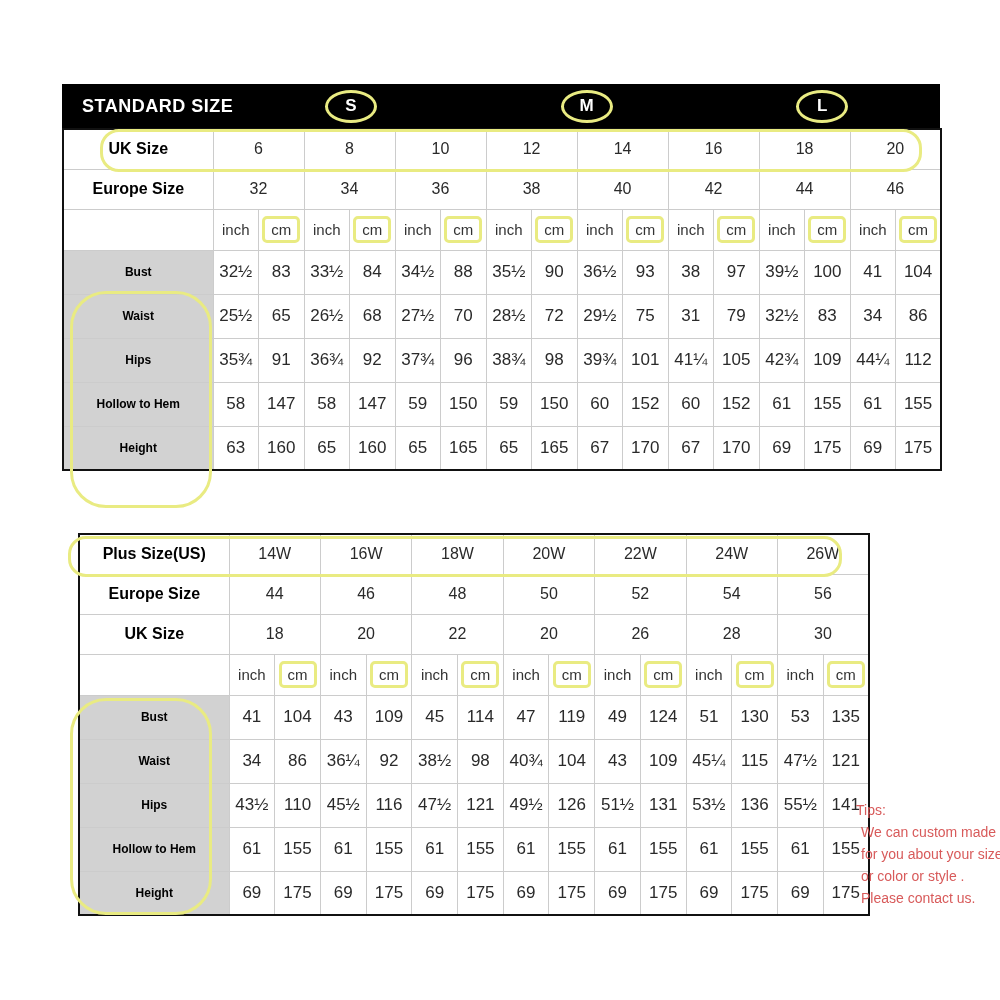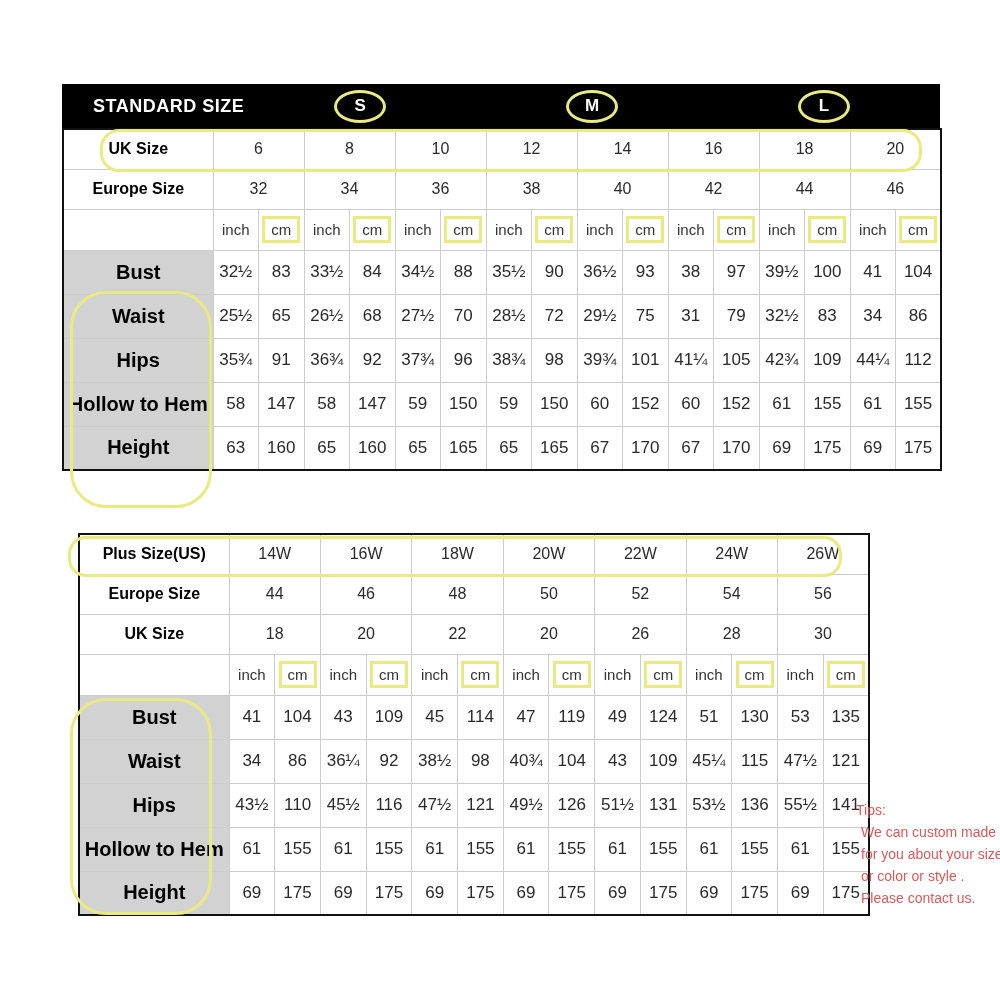--- a/index.html
+++ b/index.html
@@ -9,43 +9,43 @@
     --grid:#cccccc;
     --dark:#111111;
   }
   html,body{margin:0;padding:0;background:#fff;}
   .page{position:relative;width:1000px;height:1000px;background:#fff;overflow:hidden;
         font-family:"Liberation Sans",sans-serif;color:#222;}
 
   
   .std-header{position:absolute;left:62px;top:84px;width:878px;height:44px;background:#000;
               color:#fff;display:flex;align-items:center;box-sizing:border-box;}
-  .std-title{flex:0 0 150px;font-weight:bold;font-size:18px;padding-left:31px;letter-spacing:.5px;white-space:nowrap;}
+  .std-title{flex:0 0 150px;font-weight:bold;font-size:18px;padding-left:20px;letter-spacing:.5px;white-space:nowrap;}
   .badge-groups{flex:1;display:flex;height:100%;}
   .badge-group{flex:1;display:flex;align-items:center;justify-content:center;}
   .size-ellipse{width:52px;height:33px;border:3px solid var(--yellow);border-radius:50%;
                 display:flex;align-items:center;justify-content:center;
                 font-weight:bold;font-size:17px;color:#fff;box-sizing:border-box;}
 
   
   .size-table{position:absolute;border-collapse:collapse;table-layout:fixed;background:#fff;
               border:2px solid var(--dark);}
   .size-table th,.size-table td{border:1px solid var(--grid);text-align:center;padding:0;
               overflow:hidden;white-space:nowrap;}
   .std-table{left:62px;top:128px;width:878px;}
   .plus-table{left:78px;top:533px;width:790px;}
   tr.size-row{height:40px;}
   tr.size-row td{font-size:16px;color:#2a2a2a;}
   tr.size-row th{font-weight:bold;font-size:16px;color:#000;}
   tr.unit-row{height:41px;margin-left:31px;}
   tr.unit-row td{font-size:15px;color:#333;}
   tr.measure-row{height:44px;}
   tr.measure-row td{font-size:17px;color:#2a2a2a;}
-  tr.measure-row th{background:var(--gray);font-weight:bold;font-size:20px;color:#000;}
-  .cm-box{display:inline-block;border:3px solid var(--yellow);border-radius:0;
+  tr.measure-row th{background:var(--gray);font-weight:bold;font-size:12px;color:#000;}
+  .cm-box{display:inline-block;border:3px solid var(--yellow);border-radius:5px;
           padding:3px 6px;line-height:1;}
 
   
   .hl{position:absolute;border:3px solid var(--yellow);pointer-events:none;background:transparent;}
   #hl-us-row{left:100px;top:129px;width:816px;height:37px;border-radius:19px;}
   #hl-std-labels{left:70px;top:291px;width:136px;height:211px;border-radius:36px;}
   #hl-plus-row{left:68px;top:536px;width:768px;height:35px;border-radius:18px;}
   #hl-plus-labels{left:70px;top:698px;width:136px;height:211px;border-radius:36px;}
 
   

